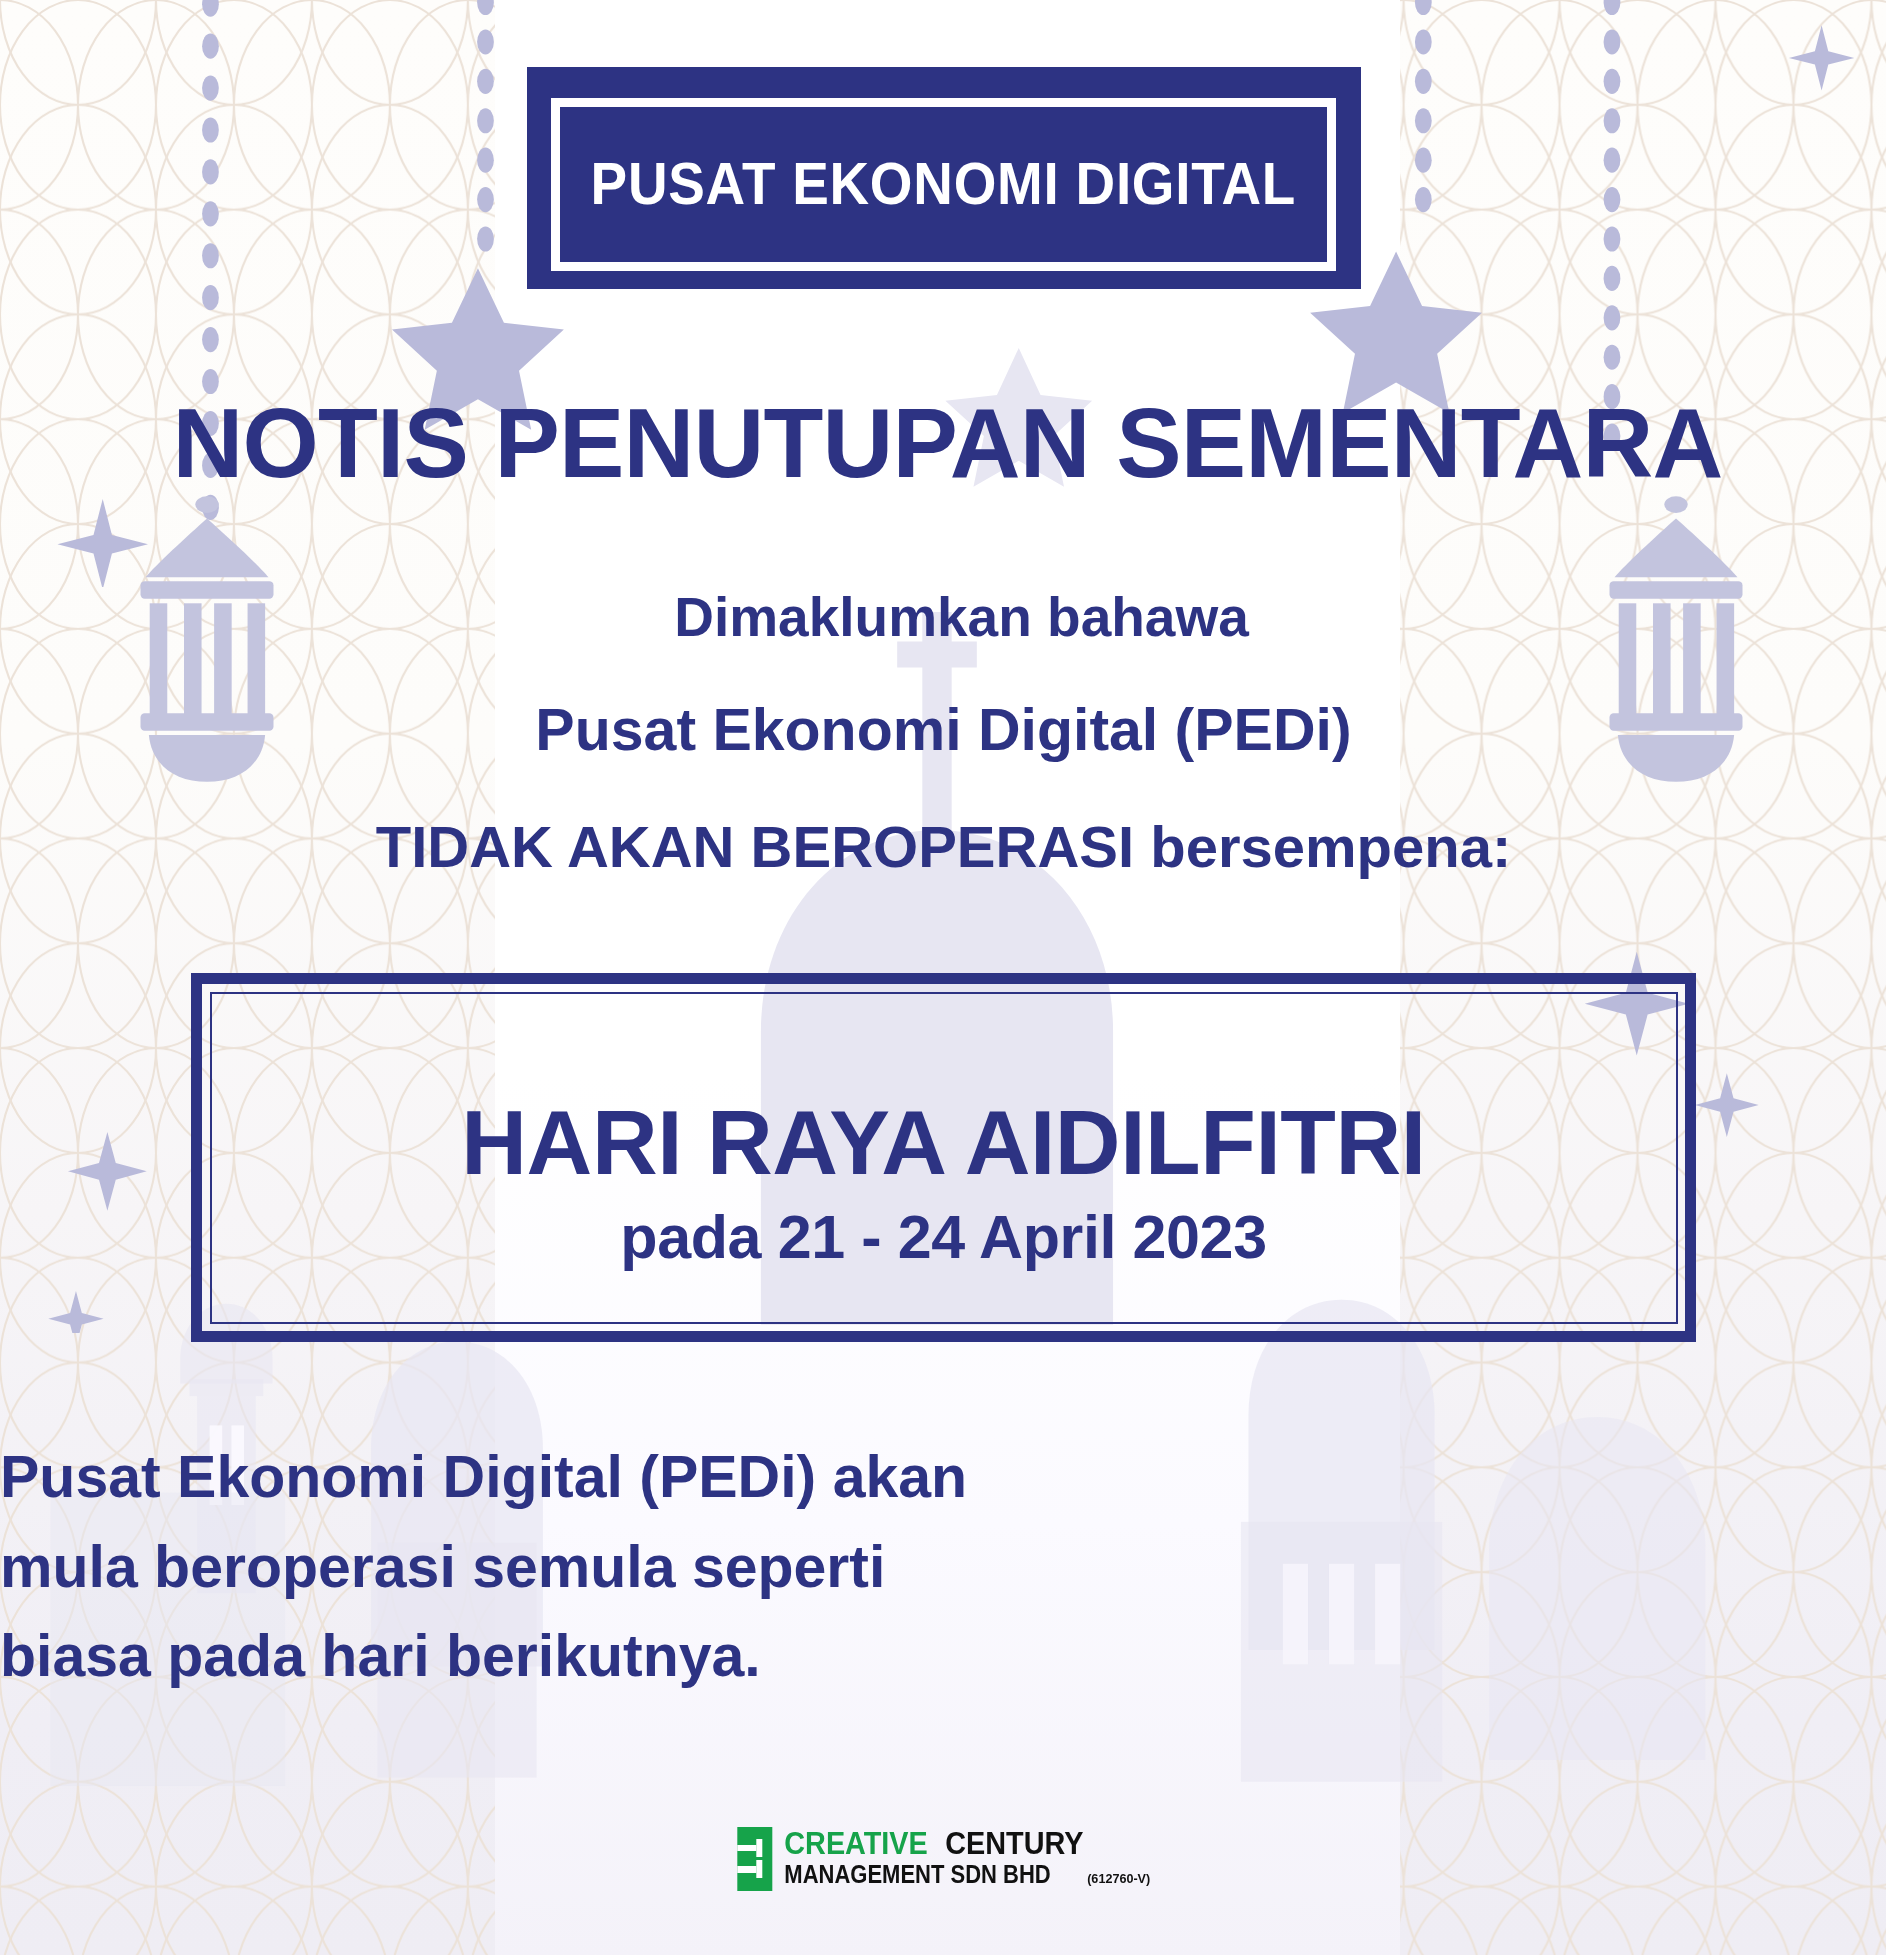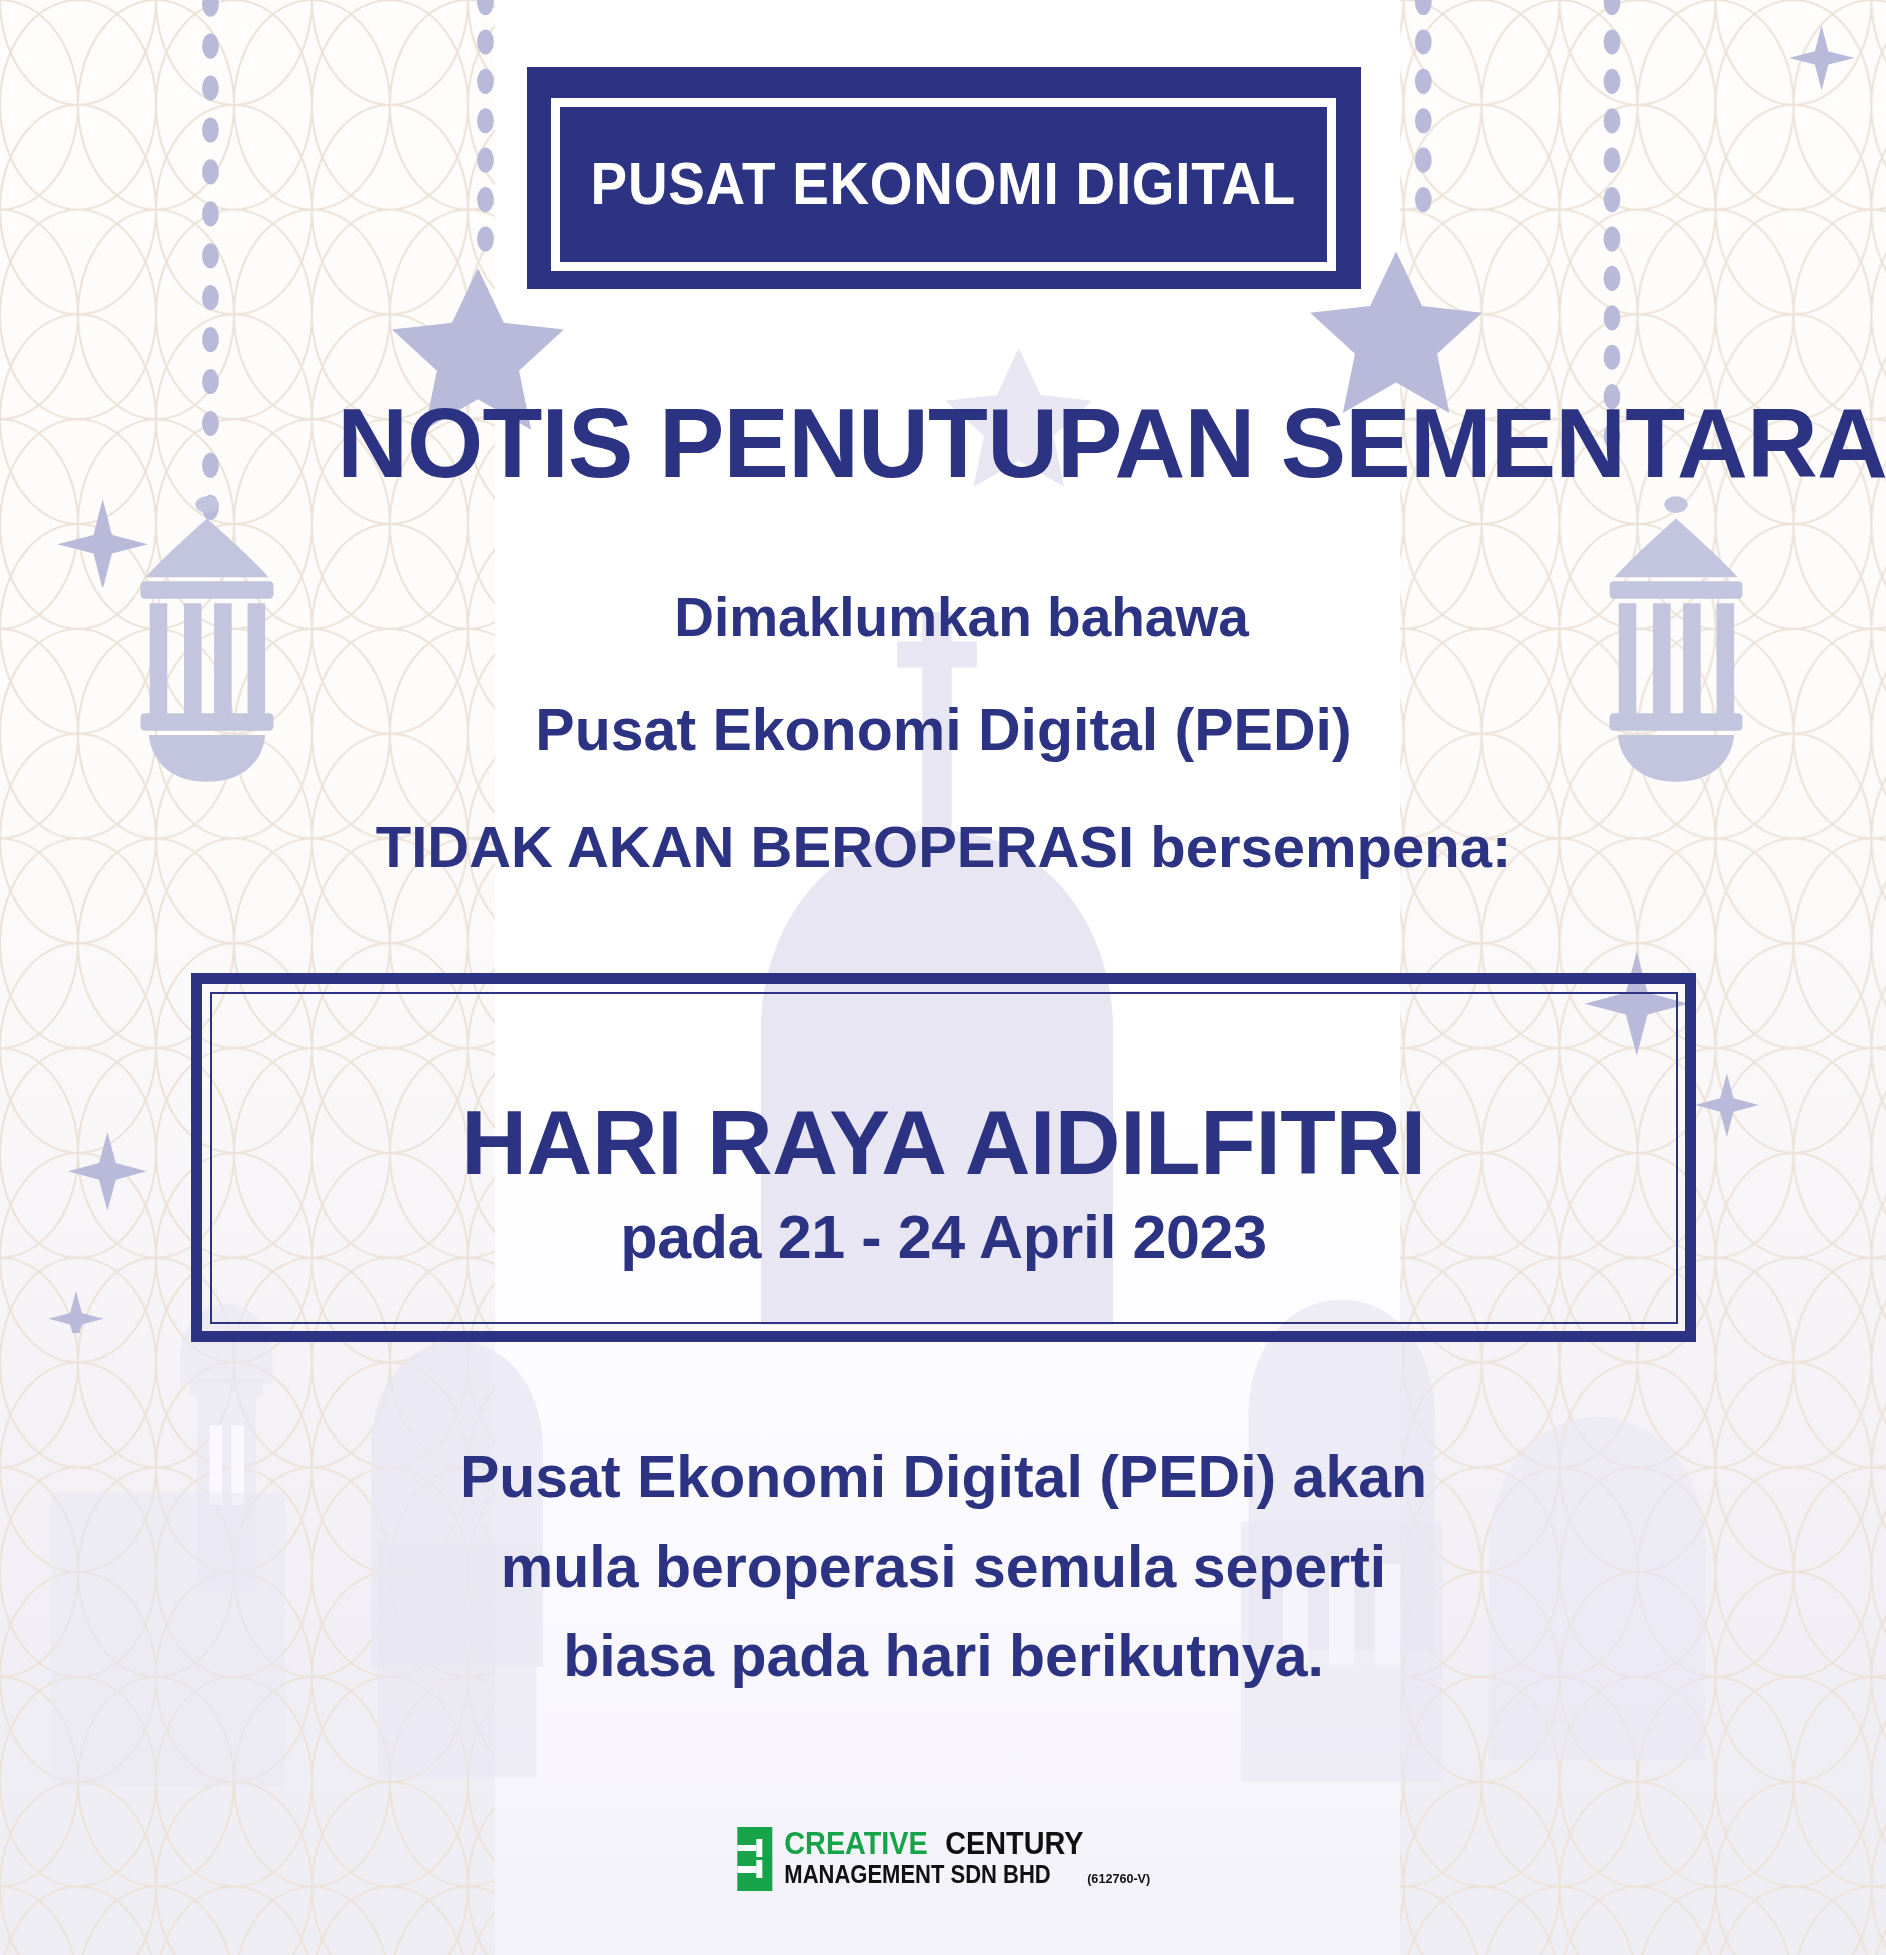--- a/index.html
+++ b/index.html
@@ -47,21 +47,21 @@
     font-weight:900;
     letter-spacing:0.8px;
     line-height:1;
     white-space:nowrap;
     text-align:center;
     transform:scaleX(0.93);
   }
 
   .headline{
     position:absolute;top:394px;left:8px;right:0;
-    text-align:right;
+    text-align:center;
     color:#2d3383;
     font-size:98px;
     font-weight:900;
     letter-spacing:-0.8px;
     line-height:1;
     white-space:nowrap;
   }
 
   .body-line{
     position:absolute;left:0;right:0;
@@ -104,21 +104,20 @@
   .hl-sub{
     color:#2d3383;
     font-size:61px;font-weight:900;
     letter-spacing:-0.4px;line-height:1;
     white-space:nowrap;
     margin-top:7.5px;
   }
 
   .closing{
     position:absolute;left:0;right:0;top:1433px;
-    text-align:center;
     color:#2d3383;
     font-size:59px;font-weight:700;
     line-height:1.52;
   }
   .closing div{white-space:nowrap;}
 
   
   .logo{
     position:absolute;left:50%;transform:translateX(-50%);
     top:1827px;

